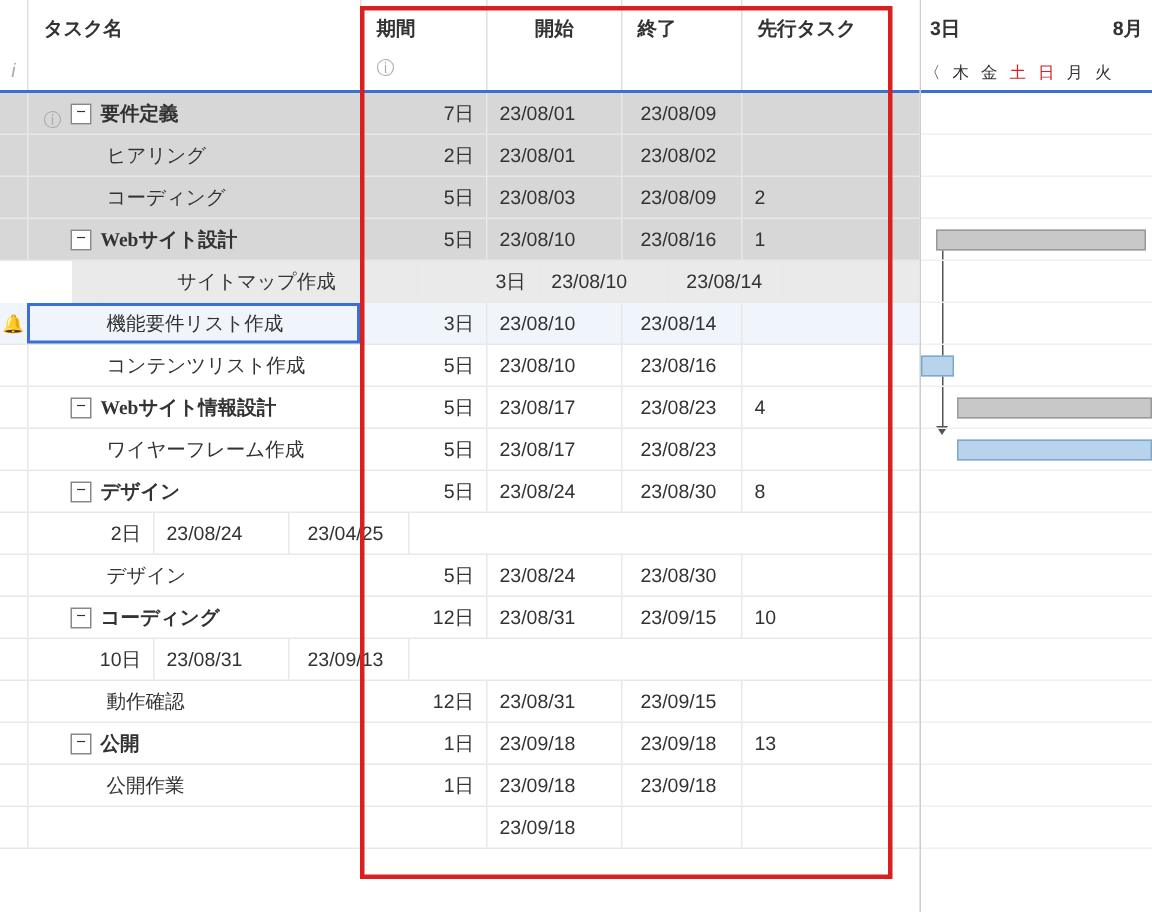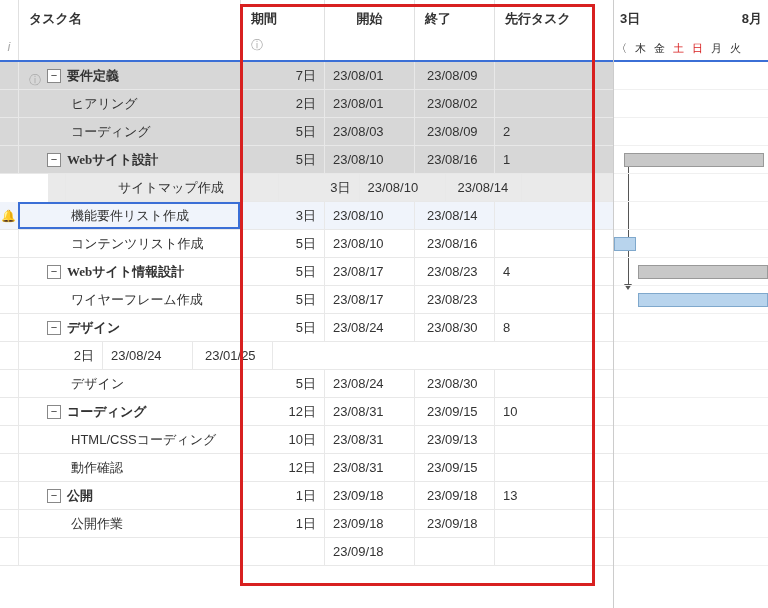--- a/index.html
+++ b/index.html
@@ -195,21 +195,21 @@
           </div>
           <div class="cell dur">5日</div>
           <div class="cell start">23/08/24</div>
           <div class="cell end">23/08/30</div>
           <div class="cell pred">8</div>
         </div>
         <div class="row">
           <div class="ind"></div>
           <div class="cell dur">2日</div>
           <div class="cell start">23/08/24</div>
-          <div class="cell end">23/01/25</div>
+          <div class="cell end">23/04/25</div>
           <div class="cell pred"></div>
         </div>
         <div class="row">
           <div class="ind"></div>
           <div class="cell name indent-2">
             <span class="name-text">デザイン</span>
           </div>
           <div class="cell dur">5日</div>
           <div class="cell start">23/08/24</div>
           <div class="cell end">23/08/30</div>
@@ -221,23 +221,20 @@
             <span class="toggle">−</span>
             <span class="name-text bold">コーディング</span>
           </div>
           <div class="cell dur">12日</div>
           <div class="cell start">23/08/31</div>
           <div class="cell end">23/09/15</div>
           <div class="cell pred">10</div>
         </div>
         <div class="row">
           <div class="ind"></div>
-          <div class="cell name indent-2">
-            <span class="name-text">HTML/CSSコーディング</span>
-          </div>
           <div class="cell dur">10日</div>
           <div class="cell start">23/08/31</div>
           <div class="cell end">23/09/13</div>
           <div class="cell pred"></div>
         </div>
         <div class="row">
           <div class="ind"></div>
           <div class="cell name indent-2">
             <span class="name-text">動作確認</span>
           </div>

